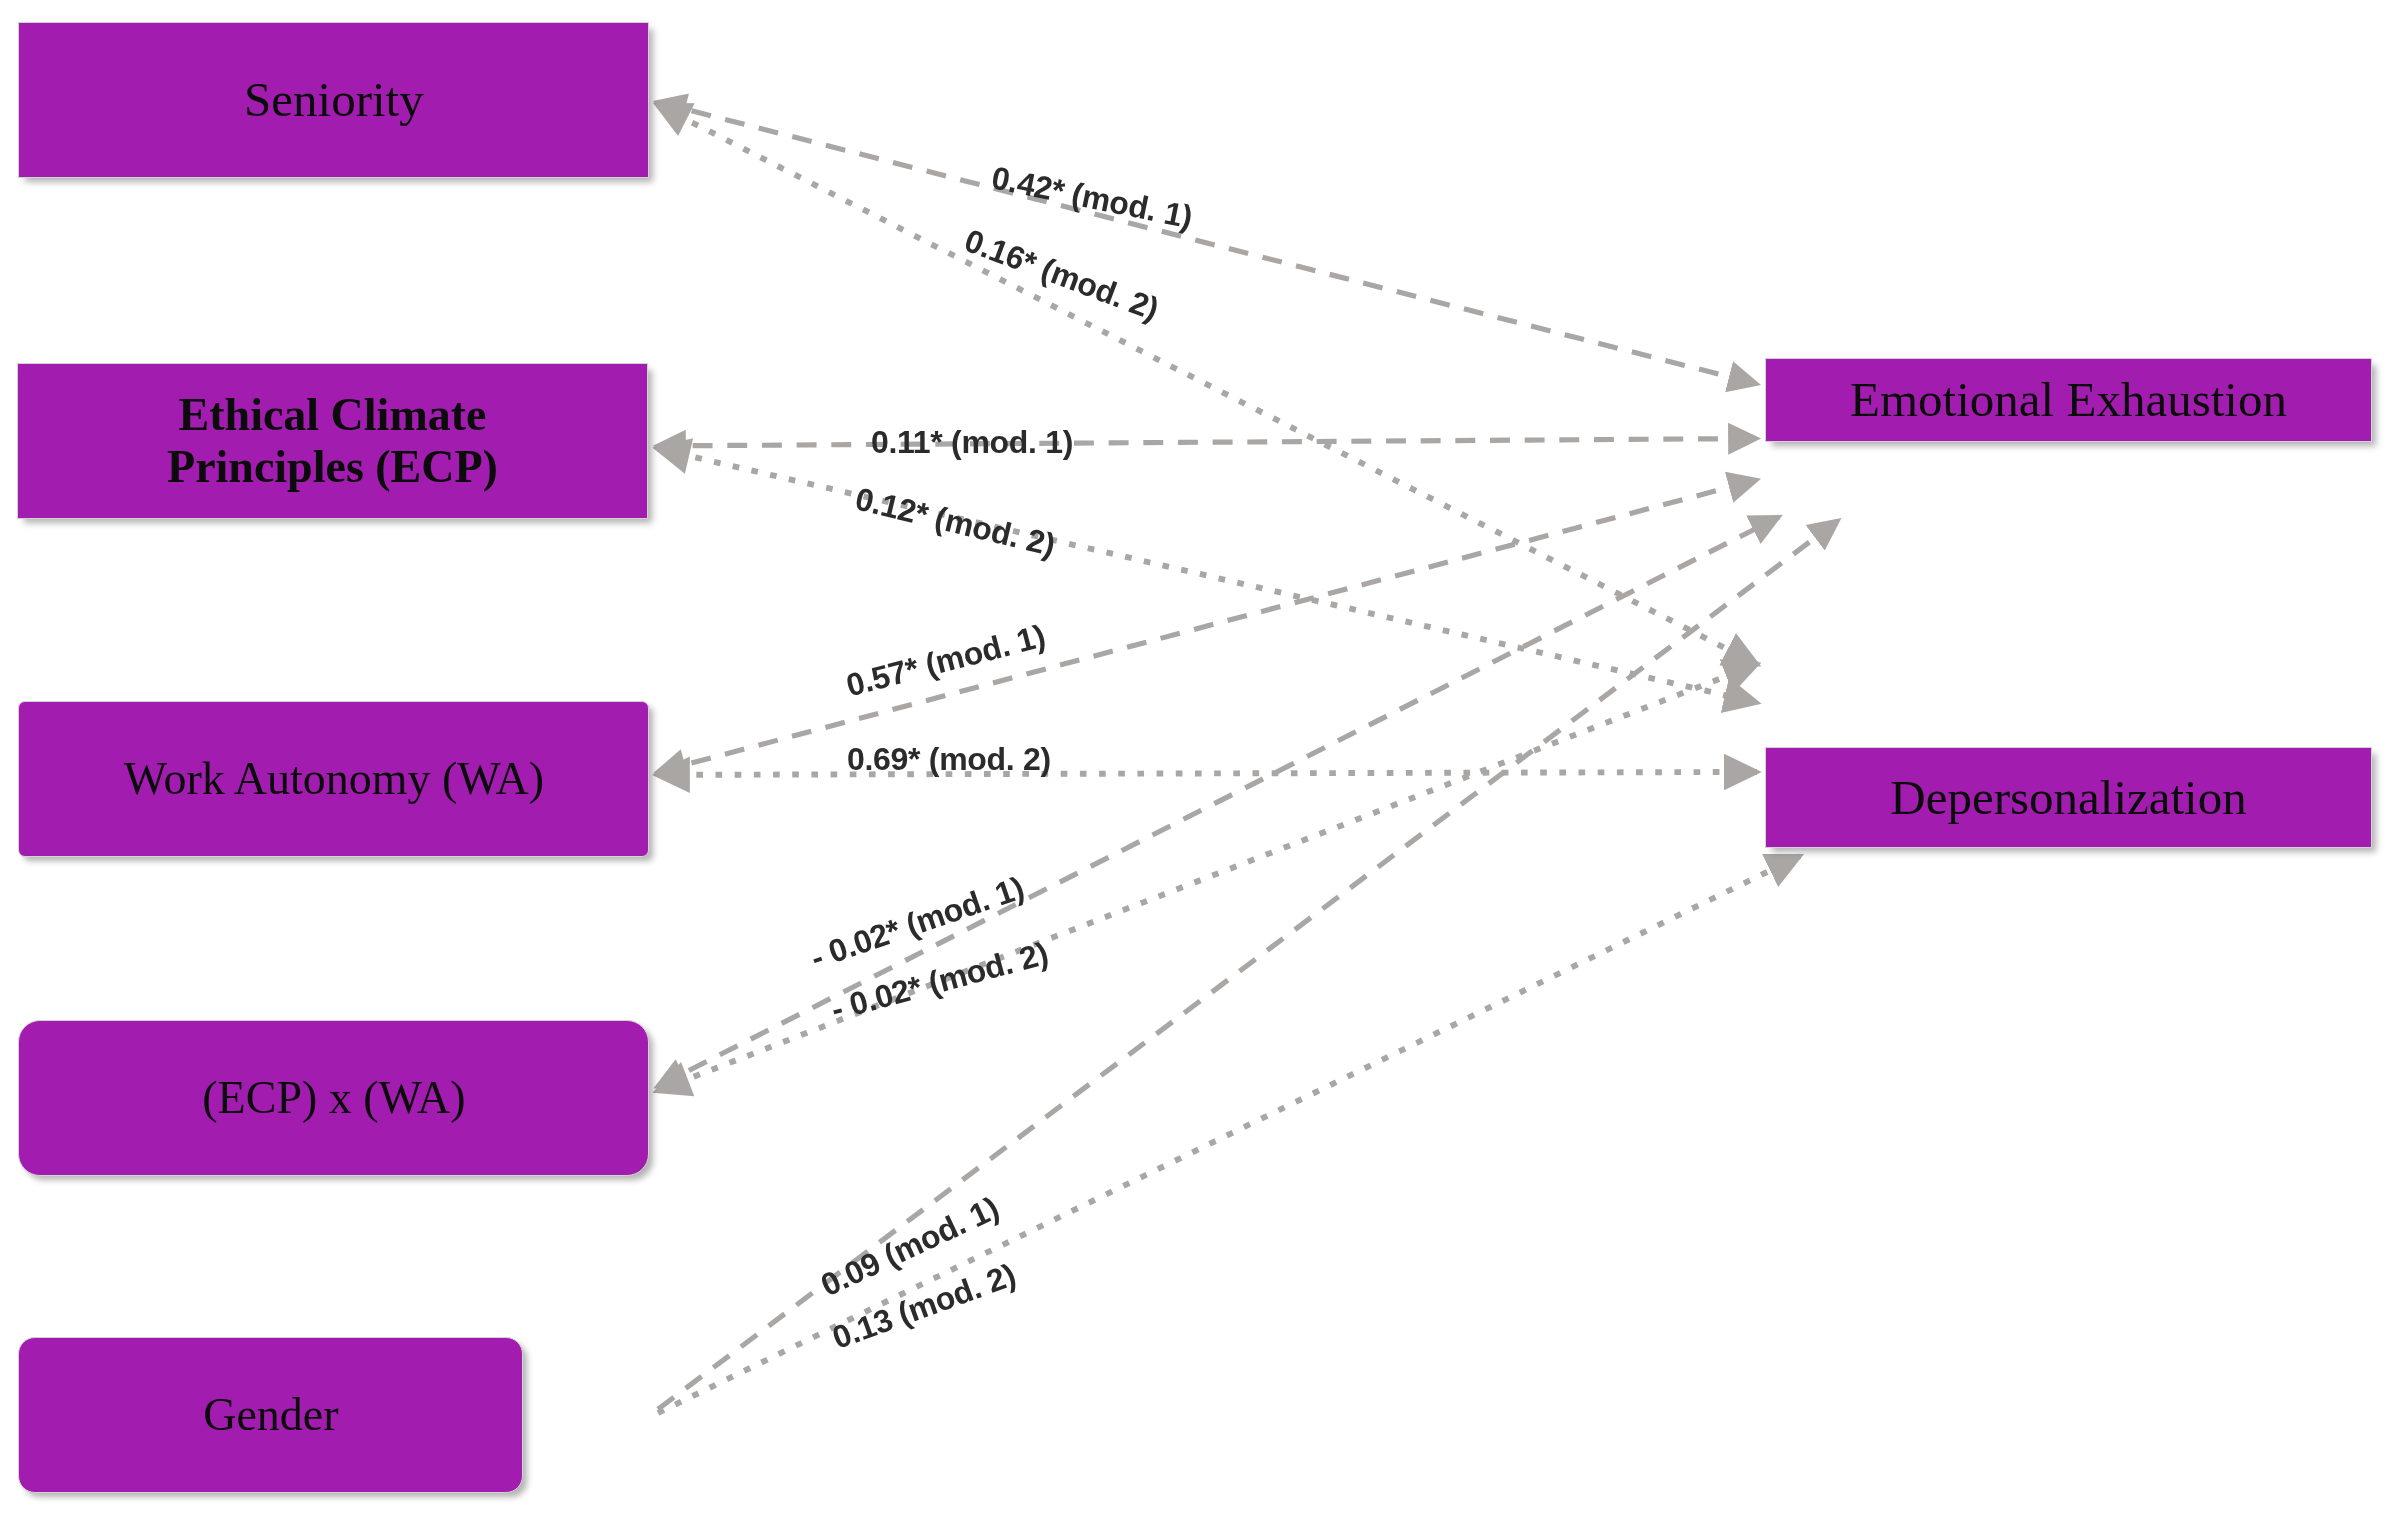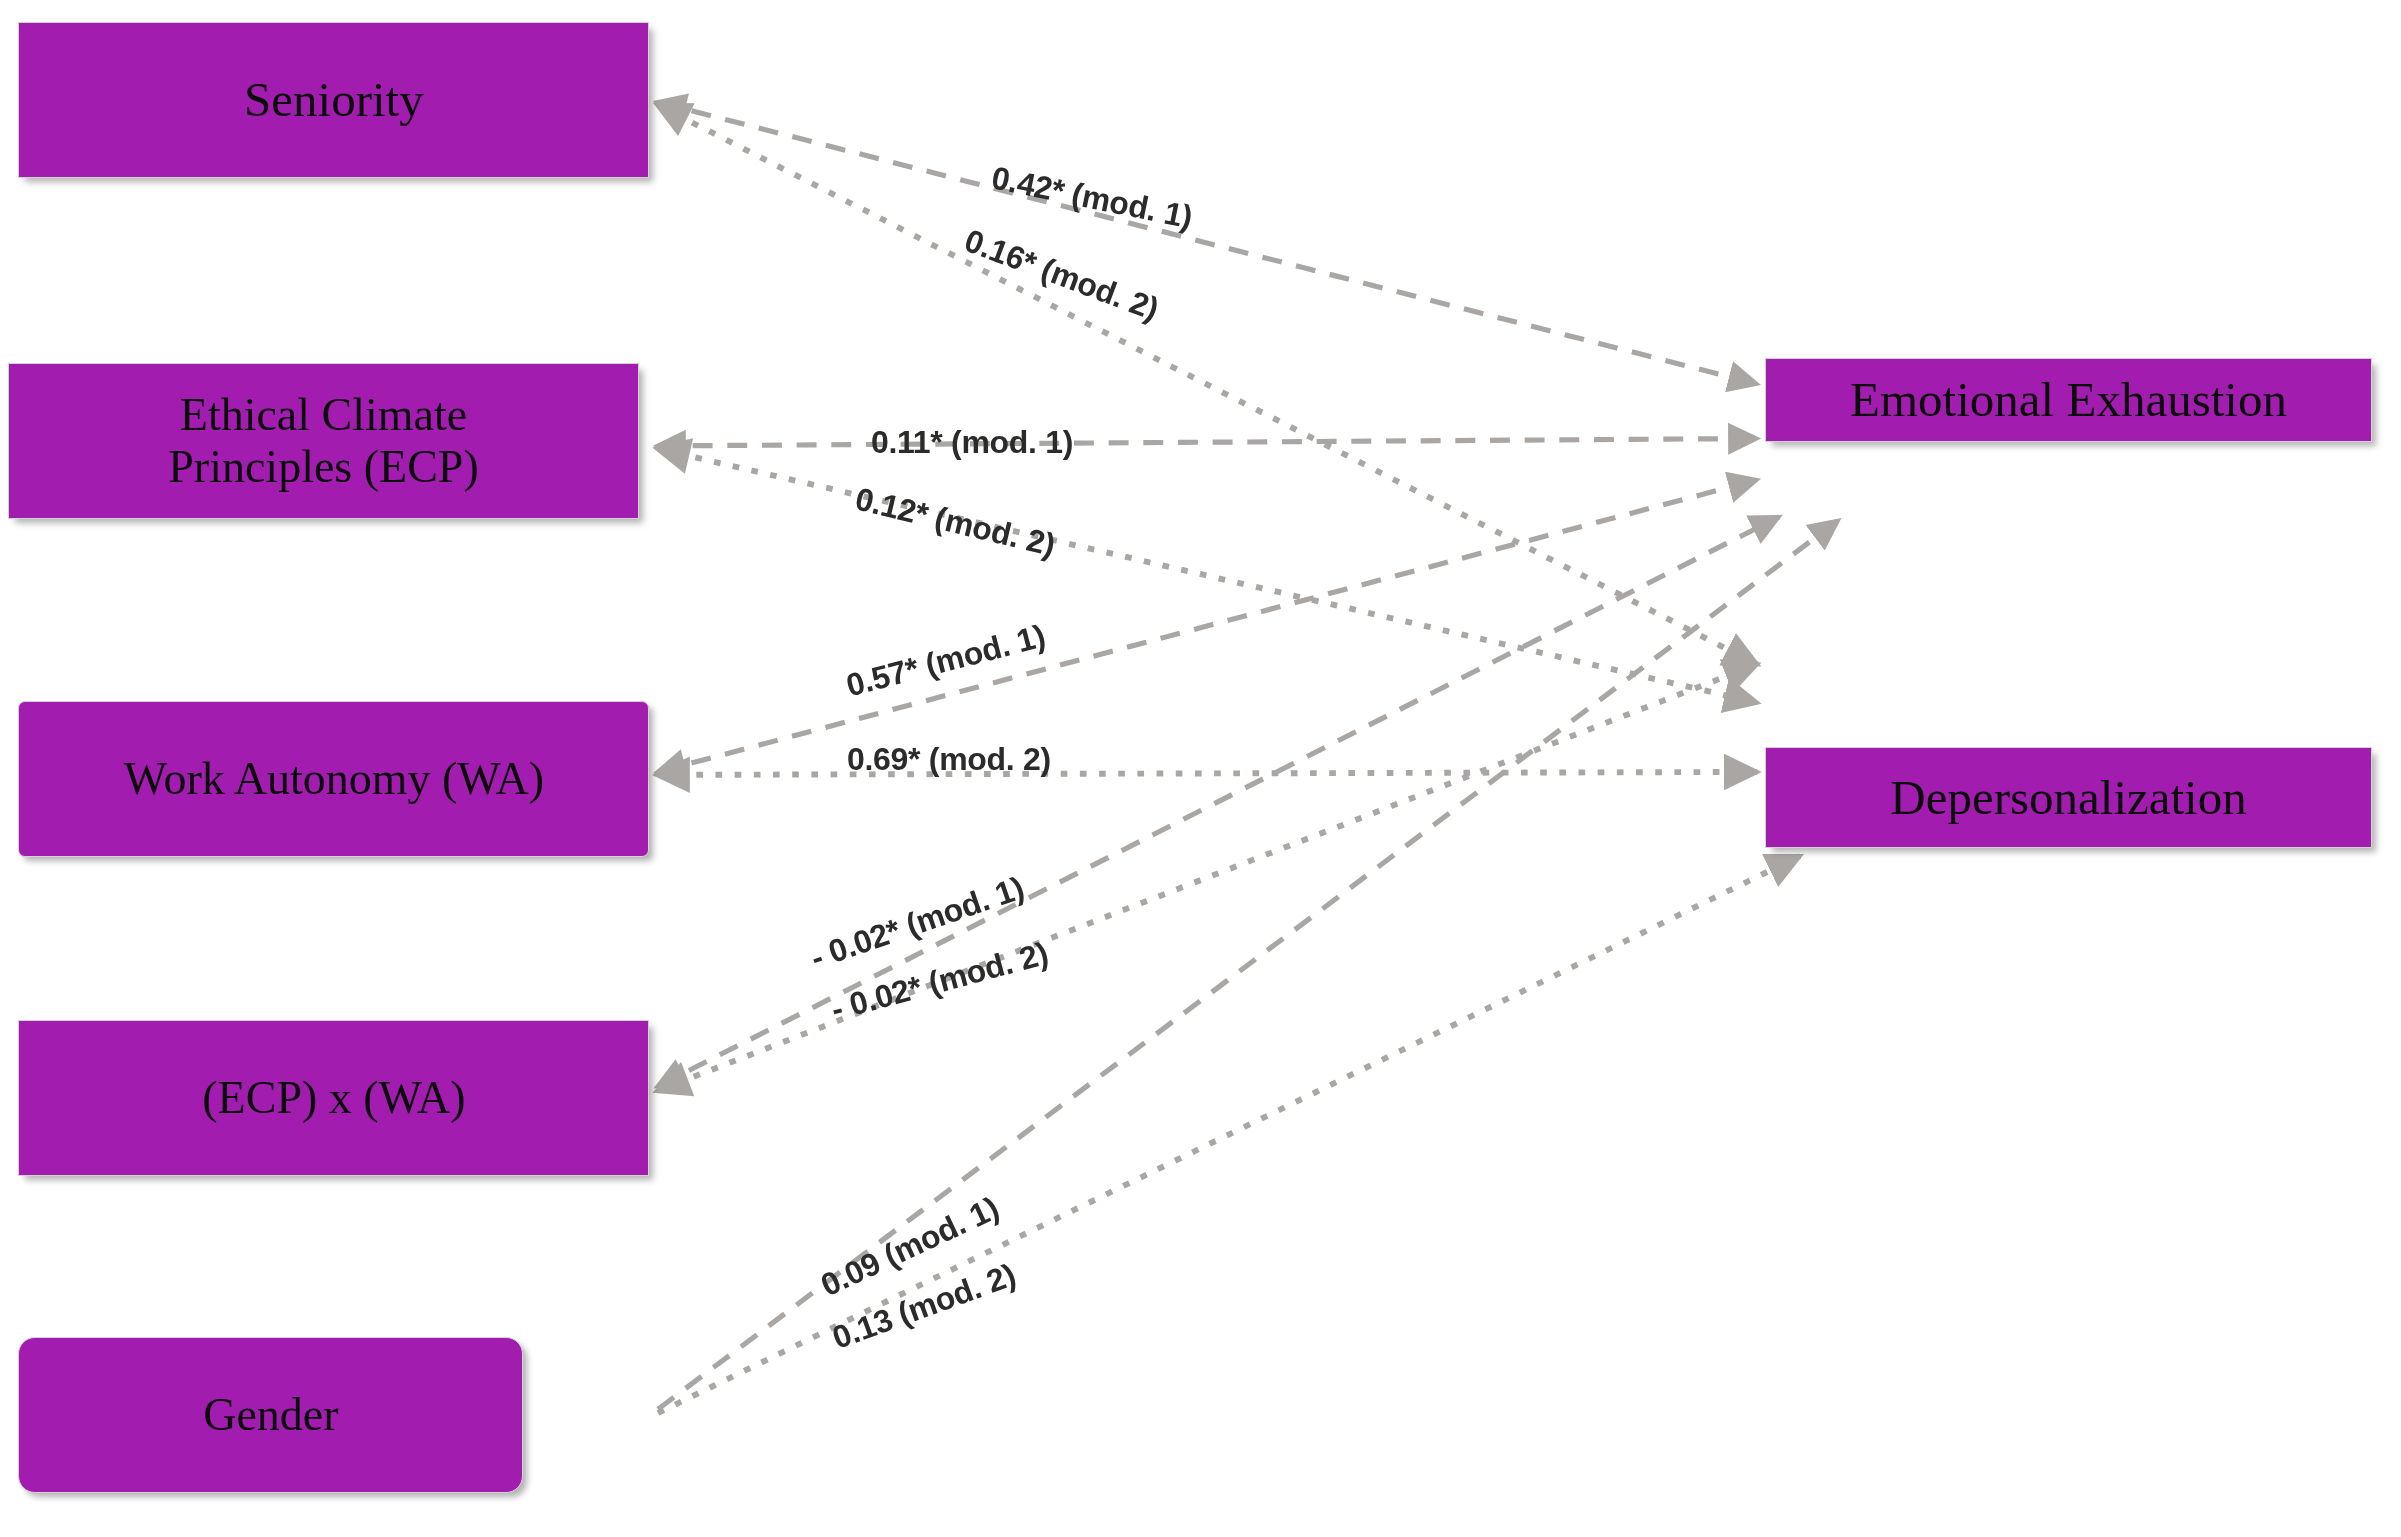--- a/index.html
+++ b/index.html
@@ -65,27 +65,27 @@
         <line x1="892" y1="1478" x2="2382" y2="900" stroke="#a9a6a4" stroke-width="8" stroke-linecap="butt" stroke-dasharray="9 17" marker-end="url(#ah)" marker-start="url(#ahb)"></line>
         <line x1="892" y1="1910" x2="2492" y2="705" stroke="#a9a6a4" stroke-width="7" stroke-linecap="butt" stroke-dasharray="27 20" marker-end="url(#ah)"></line>
         <line x1="892" y1="1915" x2="2440" y2="1160" stroke="#a9a6a4" stroke-width="8" stroke-linecap="butt" stroke-dasharray="9 17" marker-end="url(#ah)"></line>
       </g>
   </svg>
 
   <div id="nodes-layer">
       <div class="node" style="left: 18.4px; top: 22px; width: 631px; height: 156px; font-size: 49px;">
         <span>Seniority</span>
       </div>
-      <div class="node" style="left: 8px; top: 363px; width: 631px; height: 156px; font-size: 46px;">
+      <div class="node" style="left: 17px; top: 363px; width: 631px; height: 156px; font-size: 46px; font-weight: bold;">
         <span>Ethical Climate<br>Principles (ECP)</span>
       </div>
       <div class="node" style="left: 18.4px; top: 701px; width: 631px; height: 156px; font-size: 46px; border-radius: 7px;">
         <span>Work Autonomy (WA)</span>
       </div>
-      <div class="node" style="left: 18.4px; top: 1020px; width: 631px; height: 156px; font-size: 46px;">
+      <div class="node" style="left: 18.4px; top: 1020px; width: 631px; height: 156px; font-size: 46px; border-radius: 22px;">
         <span>(ECP) x (WA)</span>
       </div>
       <div class="node" style="left: 18.4px; top: 1337px; width: 505px; height: 156px; font-size: 46px; border-radius: 17px;">
         <span>Gender</span>
       </div>
       <div class="node" style="left: 1765px; top: 358px; width: 607px; height: 84px; font-size: 49px;">
         <span>Emotional Exhaustion</span>
       </div>
       <div class="node" style="left: 1765px; top: 747px; width: 607px; height: 101px; font-size: 49px;">
         <span>Depersonalization</span>

